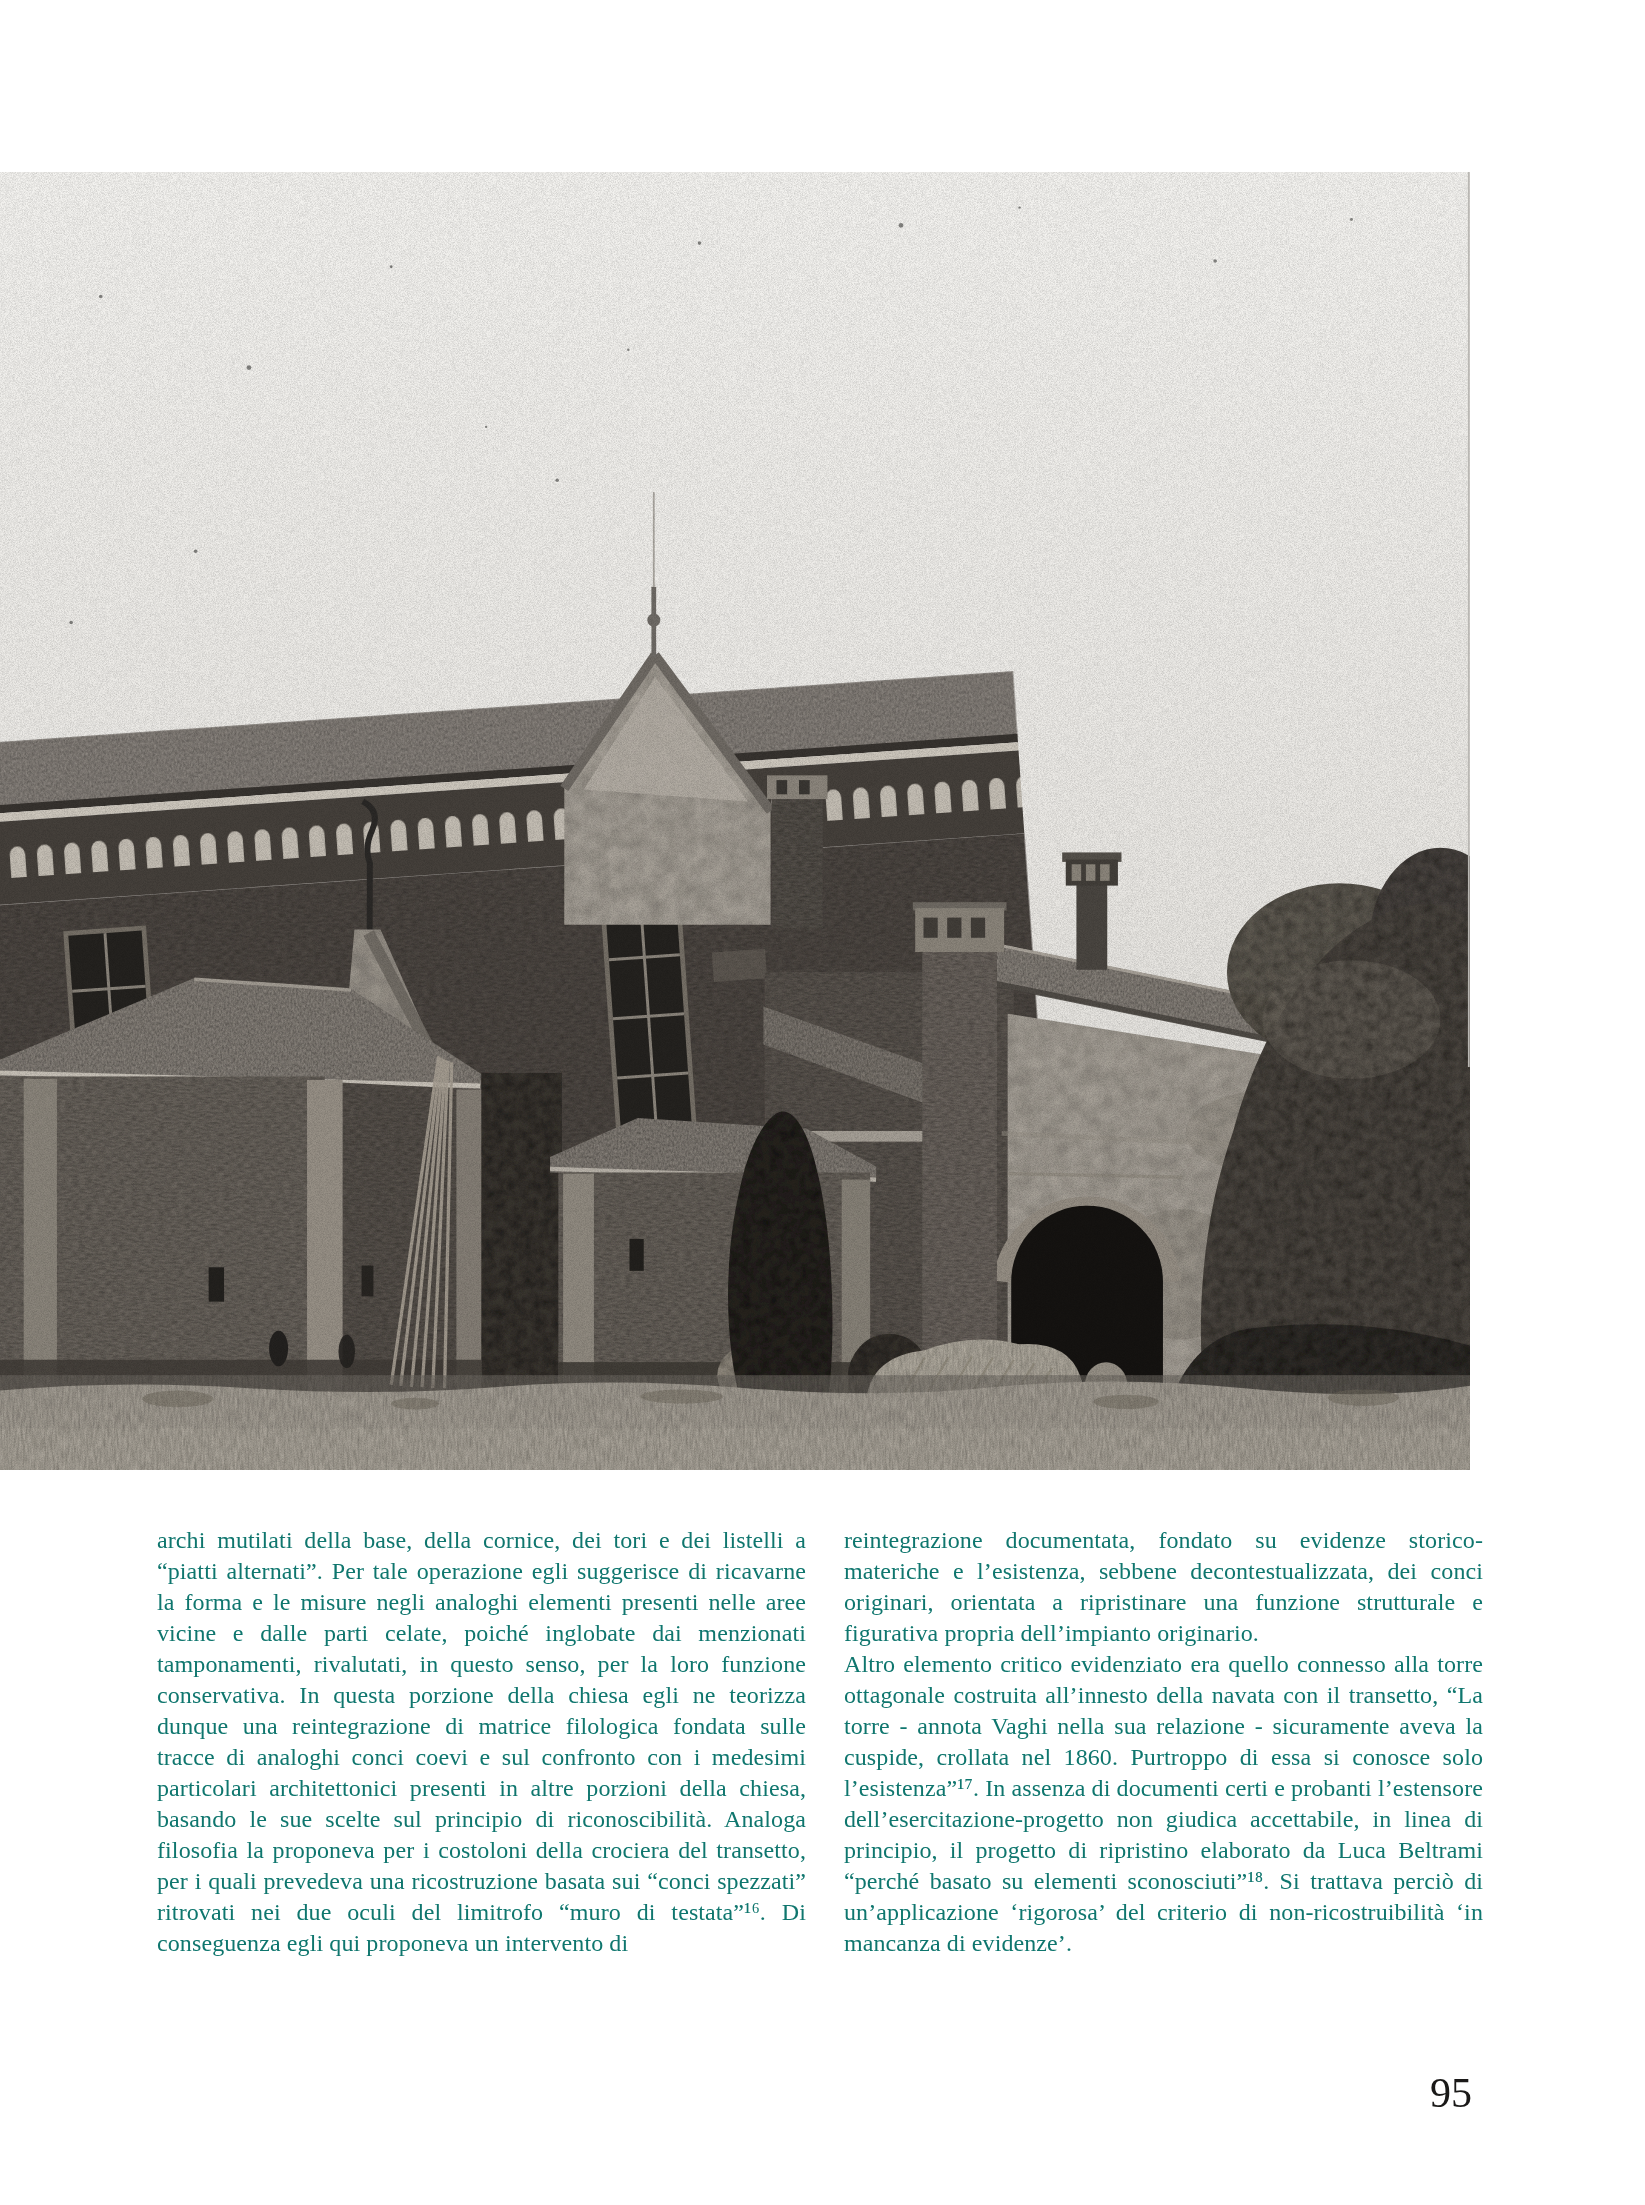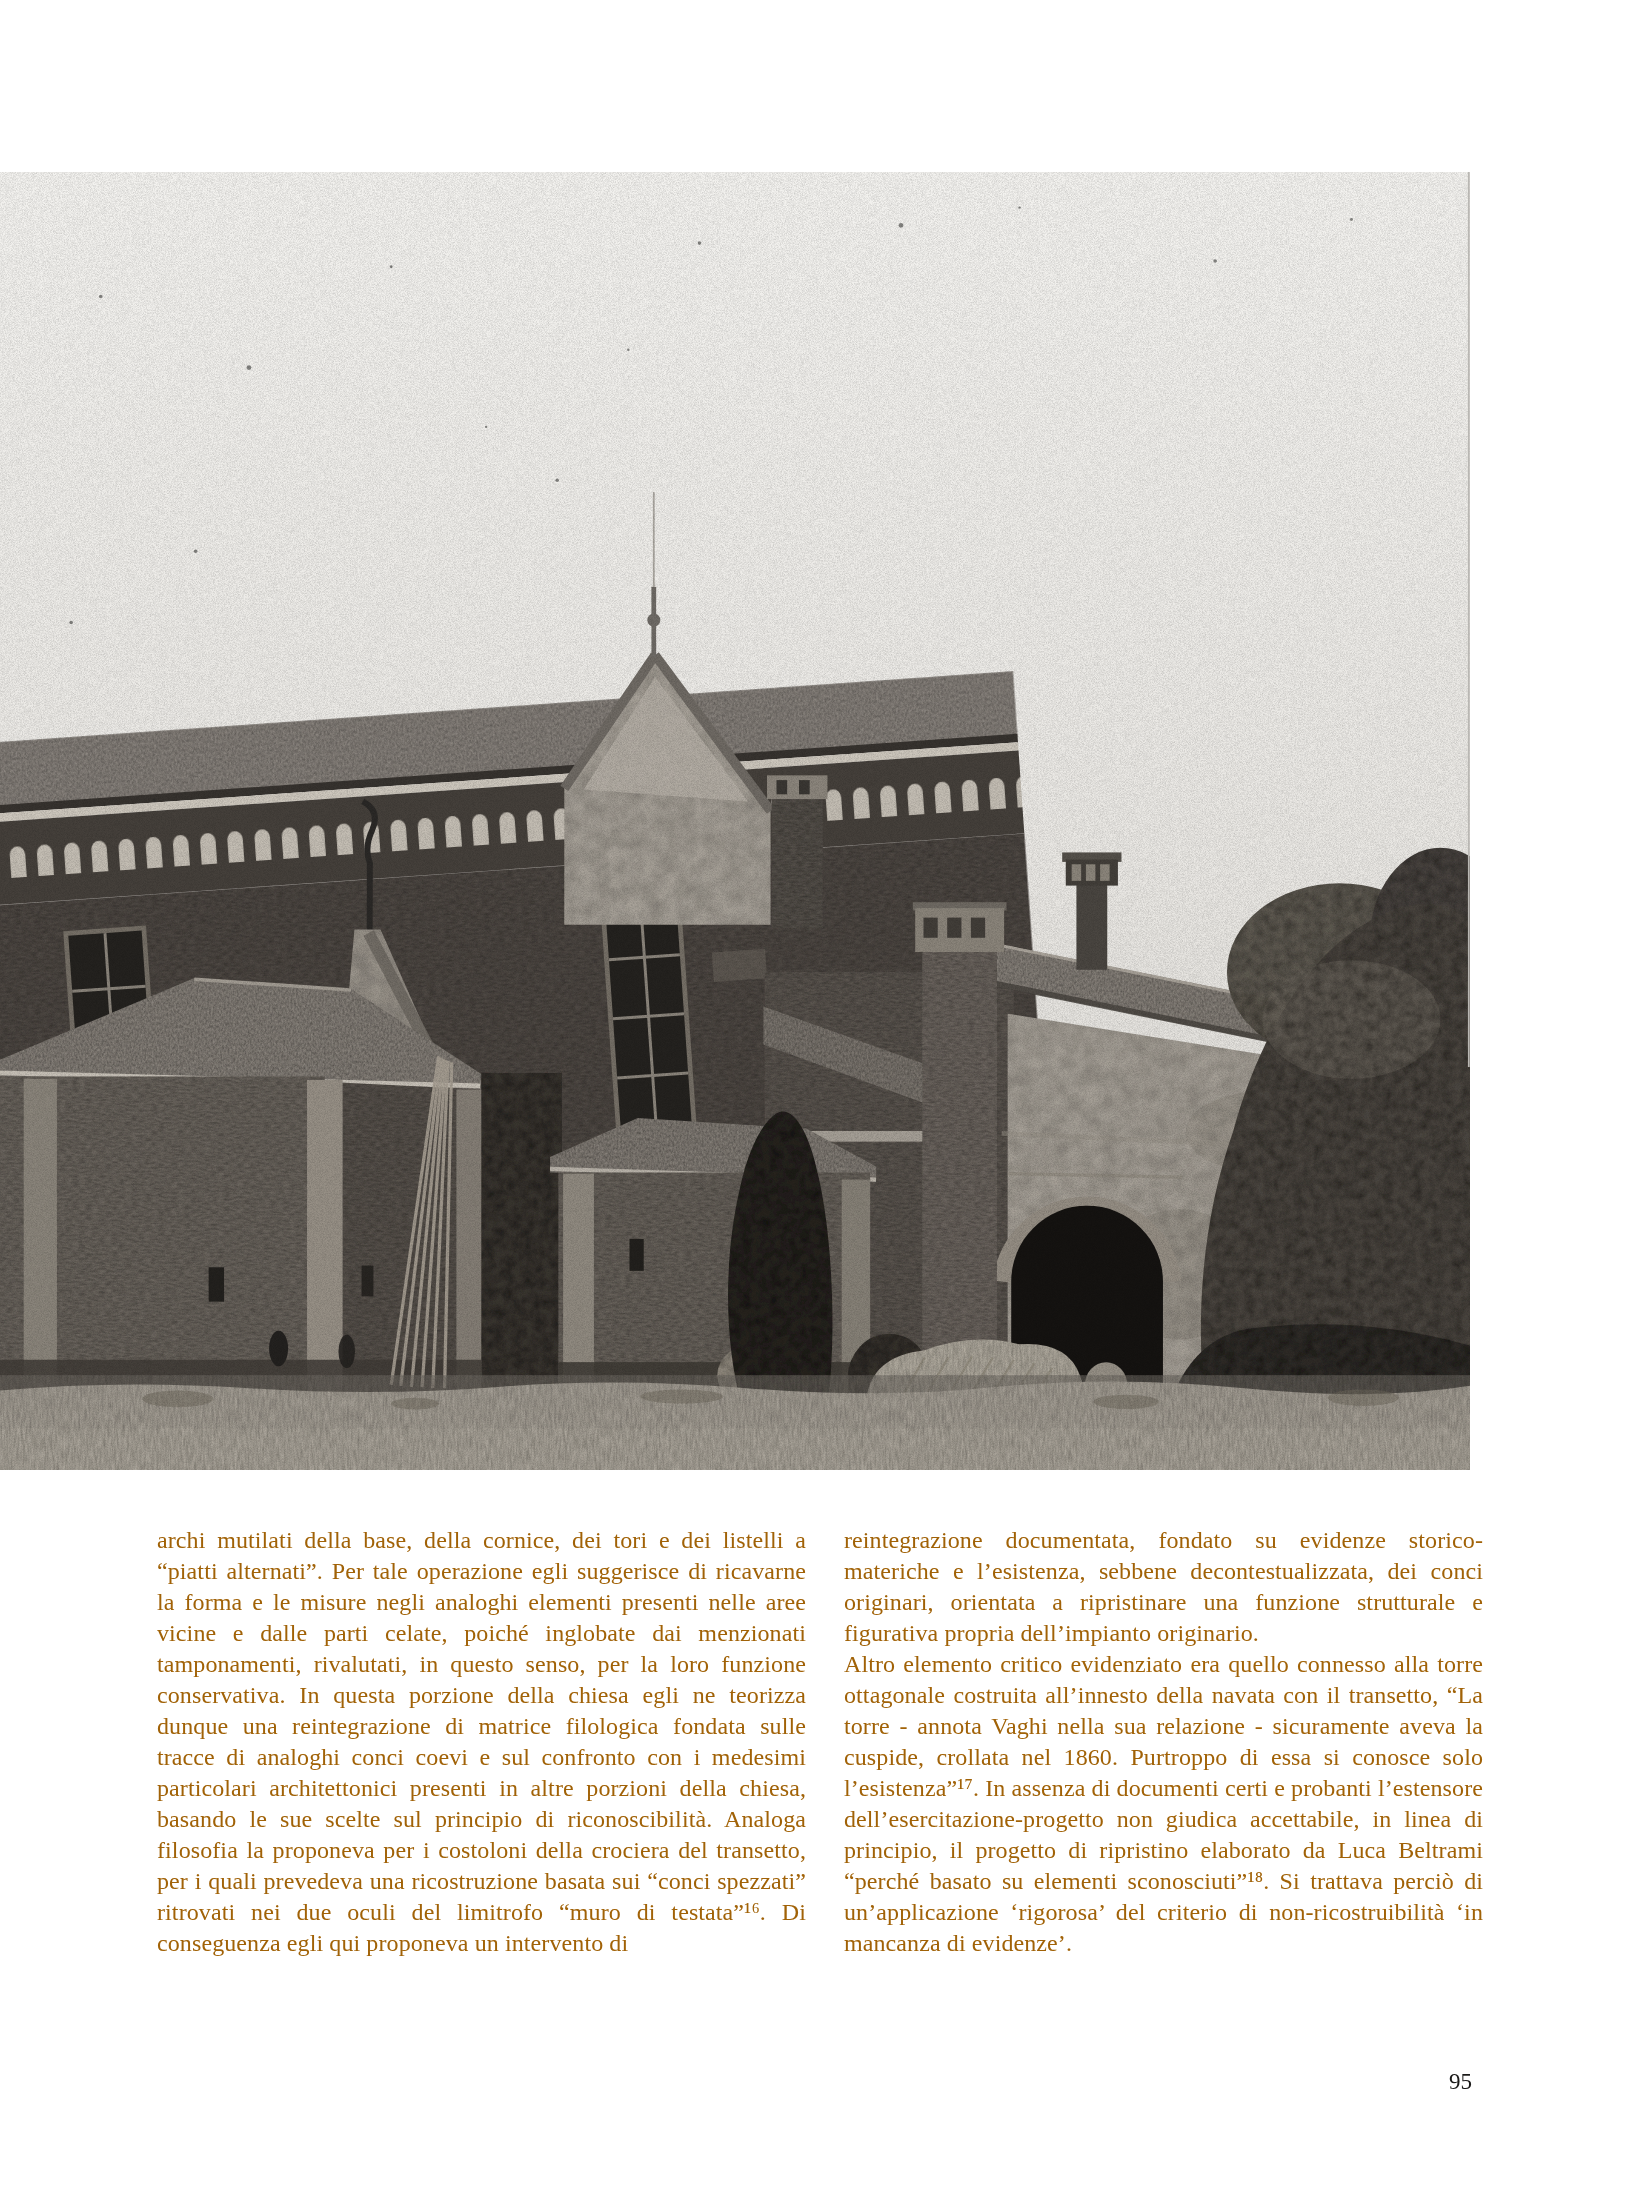--- a/index.html
+++ b/index.html
@@ -12,29 +12,29 @@
     overflow:hidden;
   }
   .photo{
     position:absolute;left:0;top:172px;width:1470px;height:1298px;margin:0;
   }
   .photo svg{display:block;width:100%;height:100%;}
   .col{
     position:absolute;top:1525px;
     font-size:24px;line-height:31px;
     text-align:justify;
-    color:#a16207;
+    color:#0f766e;
     letter-spacing:0.1px;
   }
   .col p{margin:0;padding:0;}
   .col-left{left:157px;width:649px;}
   .col-right{left:844px;width:639px;}
   .pagenum{
     position:absolute;left:1346px;top:2069px;width:126px;
-    text-align:right;font-size:23px;color:#1a1918;
+    text-align:right;font-size:42px;color:#1a1918;
   }
 </style>
 </head>
 <body>
 
 <div class="page">
 
   <figure class="photo">
     <svg viewBox="0 0 2480 2190" preserveAspectRatio="none">
       <defs>

